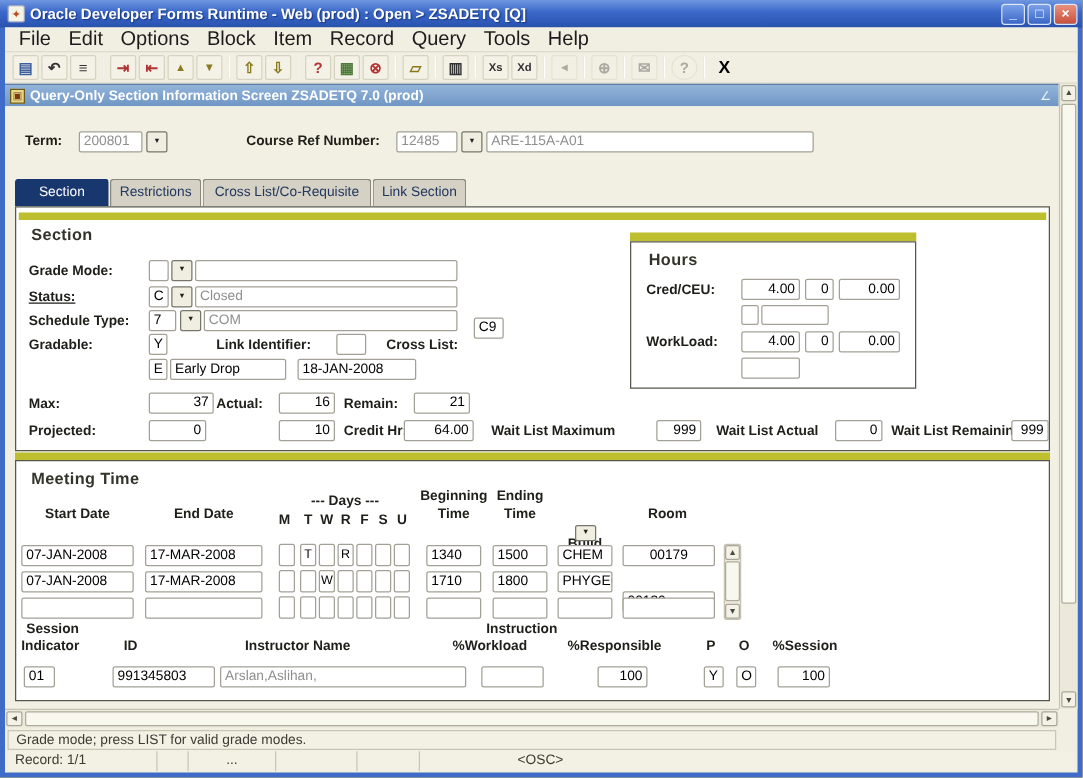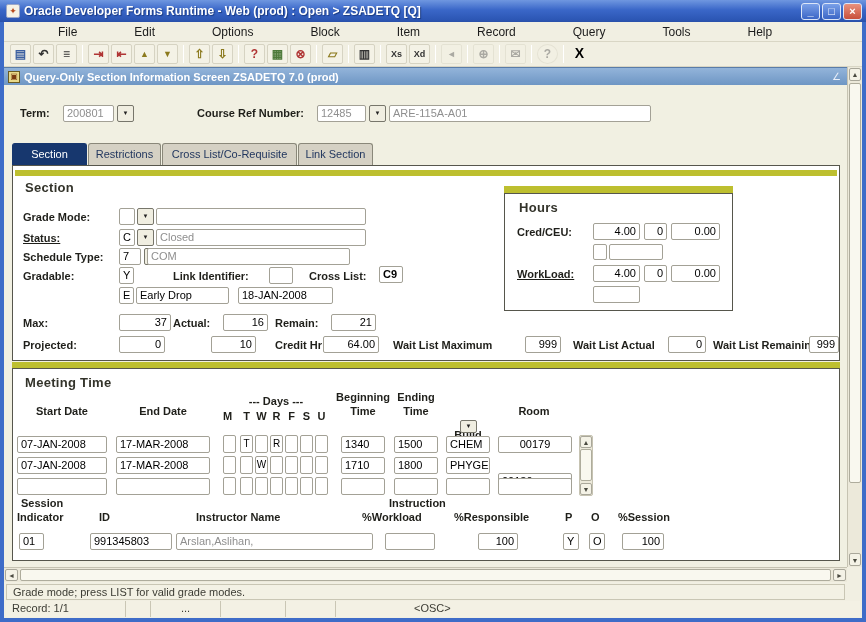--- a/index.html
+++ b/index.html
@@ -7,21 +7,21 @@
   .window{position:relative;width:866px;height:622px;background:#3e6cc8;font-family:"Liberation Sans",sans-serif;overflow:hidden;}
   
   .titlebar{position:absolute;left:0;top:0;width:866px;height:22px;background:linear-gradient(180deg,#6f97e0 0%,#3a67c8 45%,#2c56b4 90%,#2a50a8 100%);display:flex;align-items:center;padding:0 4px;}
   .tb-appicon{width:14px;height:14px;background:#f5f2e6;border:1px solid #9aa6c8;border-radius:2px;margin:0 4px 0 2px;font-size:9px;line-height:12px;text-align:center;color:#b84a1e;}
   .tb-title{color:#fff;font-weight:bold;font-size:12px;text-shadow:1px 1px 1px #1a3a80;white-space:nowrap;flex:1;}
   .tb-btn{width:19px;height:17px;margin-left:2px;border:1px solid #dce6f8;border-radius:3px;color:#fff;font-size:11px;line-height:15px;text-align:center;background:linear-gradient(180deg,#7aa0e8,#3b66c6);font-weight:bold;}
   .tb-btn.close{background:linear-gradient(180deg,#e8927e,#c8503c);}
   
   .client{position:absolute;left:4px;top:22px;width:858px;height:596px;background:#f1efe2;}
   .menubar{position:absolute;left:0;top:0;width:858px;height:20px;background:#f1efe2;border-bottom:1px solid #d9d6c5;display:flex;align-items:center;padding-left:4px;}
-  .menu-item{font-size:12px;color:#1c1c1c;padding:2px 7px;white-space:nowrap;margin-left:43px;}
+  .menu-item{font-size:16px;color:#1c1c1c;padding:2px 7px;white-space:nowrap;}
   .toolbar{position:absolute;left:0;top:20px;width:858px;height:25px;background:#f1efe2;border-bottom:1px solid #d9d6c5;display:flex;align-items:center;padding-left:5px;}
   .tbi{width:21px;height:20px;margin:0 1px;border:1px solid #d6d3c2;border-radius:2px;background:#f4f2e6;text-align:center;font-size:12px;line-height:18px;color:#555;font-weight:bold;overflow:hidden;}
   .tbi.small{font-size:9px;}
   .sep{width:1px;height:18px;background:#c2bfae;margin:0 4px;border-right:1px solid #fff;}
   .c-blue{color:#3b5fa0}.c-red{color:#b03535}.c-olv{color:#8c7a1e}.c-grn{color:#4e7a3a}.c-dkr{color:#333}
   .dis{opacity:.45}
   .circ{border-radius:50%;}
   
   .mdi-title{position:absolute;left:0;top:45px;width:843px;height:18px;background:linear-gradient(180deg,#93b4da,#6e96c4);display:flex;align-items:center;padding:0 4px;border-top:1px solid #5a7ca8;}
   .mdi-icon{width:12px;height:12px;background:#e8d98a;border:1px solid #6a5a20;margin-right:4px;font-size:8px;line-height:10px;text-align:center;color:#7a3a10;}
@@ -154,60 +154,60 @@
         <div class="fld" style="left:143px;top:42px;width:210px;"></div>
 
         <span class="lbl" style="left:10px;top:66px;text-decoration:underline;">Status:</span>
         <div class="fld" style="left:106px;top:63px;width:16px;">C</div>
         <span class="dd" style="left:124px;top:63px;">▼</span>
         <div class="fld gray" style="left:143px;top:63px;width:210px;">Closed</div>
 
         <span class="lbl" style="left:10px;top:85px;">Schedule Type:</span>
         <div class="fld" style="left:106px;top:82px;width:22px;">7</div>
         <span class="dd" style="left:131px;top:82px;">▼</span>
-        <div class="fld gray" style="left:134px;top:82px;width:203px;">COM</div>
+        <div class="fld gray" style="left:150px;top:82px;width:203px;">COM</div>
 
         <span class="lbl" style="left:10px;top:104px;">Gradable:</span>
         <div class="fld" style="left:106px;top:101px;width:15px;">Y</div>
         <span class="lbl" style="left:160px;top:104px;">Link Identifier:</span>
         <div class="fld" style="left:256px;top:101px;width:24px;"></div>
         <span class="lbl" style="left:296px;top:104px;">Cross List:</span>
-        <div class="fld" style="left:366px;top:100px;width:24px;font-weight:bold;">C9</div>
+        <div class="fld" style="left:366px;top:88px;width:24px;">C9</div>
 
         <div class="fld" style="left:106px;top:121px;width:15px;">E</div>
         <div class="fld" style="left:123px;top:121px;width:93px;">Early Drop</div>
         <div class="fld" style="left:225px;top:121px;width:95px;">18-JAN-2008</div>
 
         <div class="ybar" style="left:491px;top:20px;width:229px;height:7px;"></div>
         <div class="gbox" style="left:491px;top:27px;width:229px;height:118px;">
           <span class="hdg" style="left:14px;top:6px;">Hours</span>
           <span class="lbl" style="left:12px;top:32px;">Cred/CEU:</span>
           <div class="fld num" style="left:88px;top:29px;width:47px;">4.00</div>
           <div class="fld num" style="left:139px;top:29px;width:23px;">0</div>
           <div class="fld num" style="left:166px;top:29px;width:49px;">0.00</div>
           <div class="fld" style="left:88px;top:50px;width:14px;height:16px;"></div>
           <div class="fld" style="left:104px;top:50px;width:54px;height:16px;"></div>
-          <span class="lbl" style="left:12px;top:74px;text-decoration:underline;">WorkLoad:</span>
+          <span class="lbl" style="left:12px;top:74px;">WorkLoad:</span>
           <div class="fld num" style="left:88px;top:71px;width:47px;">4.00</div>
           <div class="fld num" style="left:139px;top:71px;width:23px;">0</div>
           <div class="fld num" style="left:166px;top:71px;width:49px;">0.00</div>
           <div class="fld" style="left:88px;top:92px;width:47px;"></div>
         </div>
 
         <span class="lbl" style="left:10px;top:151px;">Max:</span>
         <div class="fld num" style="left:106px;top:148px;width:52px;">37</div>
         <span class="lbl" style="left:160px;top:151px;">Actual:</span>
         <div class="fld num" style="left:210px;top:148px;width:45px;">16</div>
         <span class="lbl" style="left:262px;top:151px;">Remain:</span>
         <div class="fld num" style="left:318px;top:148px;width:45px;">21</div>
 
         <span class="lbl" style="left:10px;top:173px;">Projected:</span>
         <div class="fld num" style="left:106px;top:170px;width:46px;">0</div>
         <span class="lbl" style="left:160px;top:173px;margin-top:41px;">Prior:</span>
-        <div class="fld num" style="left:198px;top:170px;width:45px;">10</div>
+        <div class="fld num" style="left:210px;top:170px;width:45px;">10</div>
         <span class="lbl" style="left:262px;top:173px;">Credit Hr:</span>
         <div class="fld num" style="left:310px;top:170px;width:56px;">64.00</div>
         <span class="lbl" style="left:380px;top:173px;">Wait List Maximum</span>
         <div class="fld num" style="left:512px;top:170px;width:36px;">999</div>
         <span class="lbl" style="left:560px;top:173px;">Wait List Actual</span>
         <div class="fld num" style="left:655px;top:170px;width:38px;">0</div>
 
         <span class="lbl" style="left:700px;top:173px;">Wait List Remaining</span>
         <div class="fld num" style="left:796px;top:170px;width:30px;">999</div>
       </div>

